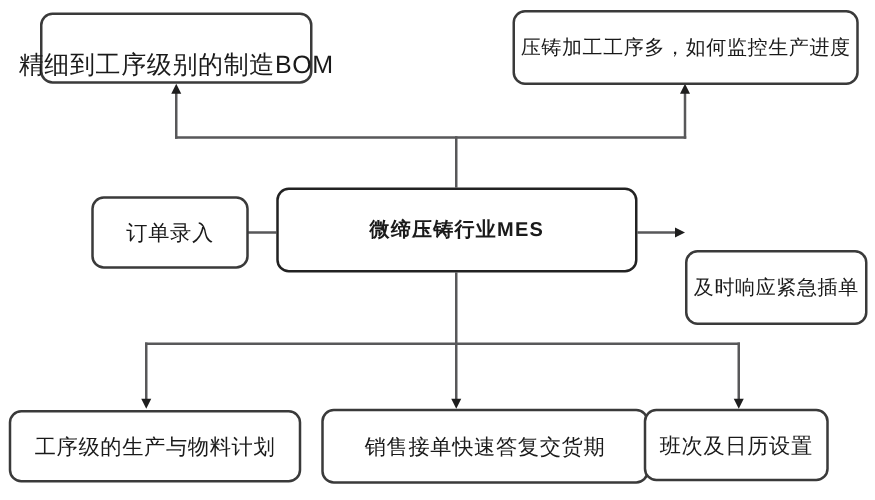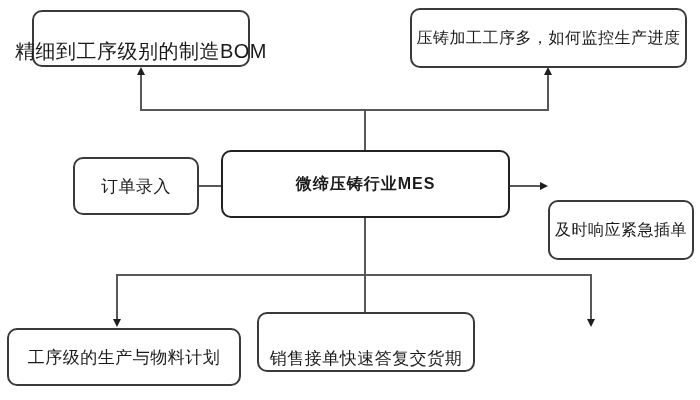--- a/index.html
+++ b/index.html
@@ -37,21 +37,21 @@
     font-weight: bold;
     letter-spacing: 1px;
   }
   
   .n-top-left      { left: 32px;  top: 10px;  width: 218px; height: 57px; font-size: 20px; align-items: flex-end; }
   .n-top-right     { left: 410px; top: 8px;   width: 277px; height: 60px; }
   .n-center        { left: 221px; top: 150px; width: 289px; height: 68px; }
   .n-left          { left: 73px;  top: 157px; width: 126px; height: 58px; font-size: 17px; font-family: Liberation Mono, monospace; }
   .n-right         { left: 548px; top: 156px; width: 146px; height: 60px; margin-top: 44px; }
   .n-bottom-left   { left: 7px;   top: 328px; width: 234px; height: 58px; font-size: 17px; }
-  .n-bottom-center { left: 257px; top: 312px; width: 218px; height: 60px; font-size: 17px; align-items: flex-end; }
+  .n-bottom-center { left: 257px; top: 327px; width: 262px; height: 60px; font-size: 17px; }
   .n-bottom-right  { left: 515px; top: 327px; width: 148px; height: 58px; font-size: 17px; }
 
   
   .line {
     position: absolute;
     background: #58585a;
     z-index: 1;
   }
   
   .arrow { position: absolute; width: 0; height: 0; z-index: 1; }
@@ -86,20 +86,23 @@
   </div>
 
   <div class="node n-bottom-left">
     <span>工序级的生产与物料计划</span>
   </div>
 
   <div class="node n-bottom-center">
     <span>销售接单快速答复交货期</span>
   </div>
 
+  <div class="node n-bottom-right">
+    <span>班次及日历设置</span>
+  </div>
 
   <div class="line" style="left:364px; top:109px; width:2px; height:41px;"></div>
   <div class="line" style="left:140px; top:109px; width:409px; height:2px;"></div>
   <div class="line" style="left:140px; top:74px; width:2px; height:37px;"></div>
   <div class="arrow up" style="left:137px; top:67px;"></div>
   <div class="line" style="left:547px; top:74px; width:2px; height:37px;"></div>
   <div class="arrow up" style="left:544px; top:67px;"></div>
 
   <div class="line" style="left:189px; top:185px; width:32px; height:2px;"></div>
   <div class="arrow left" style="left:183px; top:182px;"></div>

